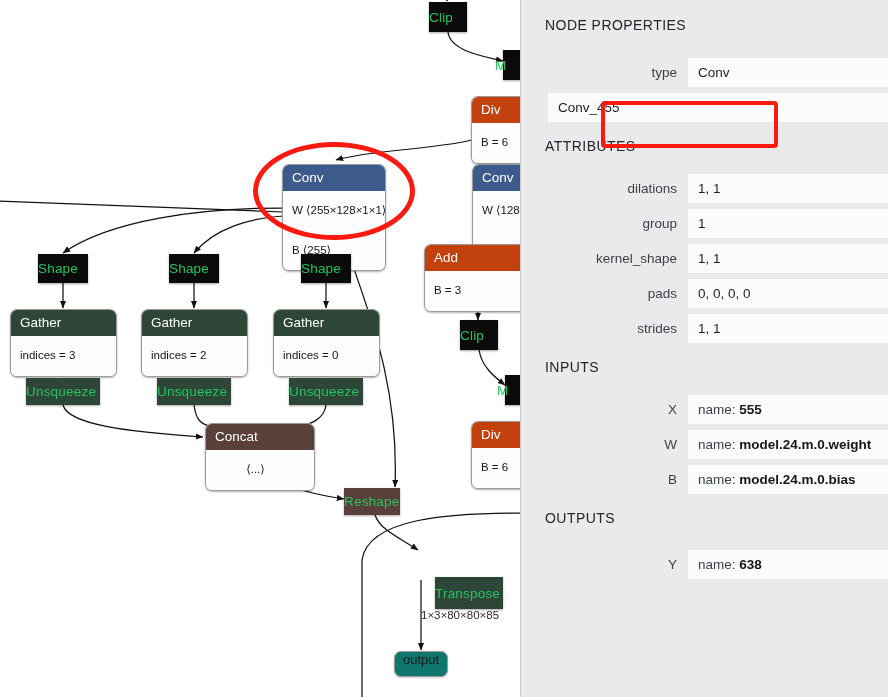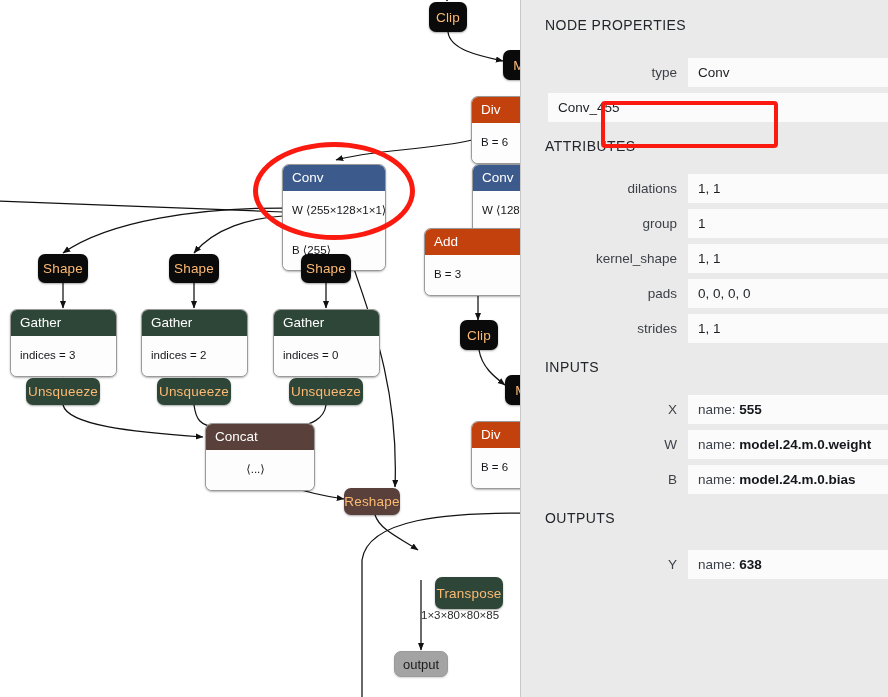--- a/index.html
+++ b/index.html
@@ -15,23 +15,23 @@
   #graph{
     position:absolute;left:0;top:0;width:520px;height:697px;
     background:#ffffff;overflow:hidden;
   }
   #edges{position:absolute;left:0;top:0;width:520px;height:697px;}
 
   .node{position:absolute;box-sizing:border-box;}
 
   
   .simple{
-    border-radius:7px;
-    display:flex;align-items:center;justify-content:center;
-    color:#fdba74;font-size:13.5px;letter-spacing:.2px;
+    border-radius:0;
+    display:flex;align-items:center;justify-content:flex-start;
+    color:#22c55e;font-size:13.5px;letter-spacing:.2px;
     box-shadow:0 1px 2px rgba(0,0,0,.35);
     white-space:nowrap;
   }
   .c-black{background:#0a0a0a;}
   .c-green{background:#2e4637;}
   .c-brown{background:#59403a;}
 
   
   .comp{
     border-radius:7px;overflow:hidden;
@@ -47,22 +47,22 @@
     font-size:11.5px;color:#16161a;padding:12px 9px;white-space:nowrap;
     line-height:1.35;
   }
   .h-blue{background:#3c5a8c;}
   .h-black{background:#c2410c;}
   .h-green{background:#2e4637;}
   .h-brown{background:#59403a;}
 
   
   .term{
-    border-radius:7px;background:#a3a3a3;border:1px solid #9a9a9a;
-    display:flex;align-items:center;justify-content:center;
+    border-radius:7px;background:#0f766e;border:1px solid #9a9a9a;
+    display:flex;align-items:flex-start;justify-content:center;
     color:#1b1b1b;font-size:13px;
     box-shadow:0 1px 2px rgba(0,0,0,.18);
   }
 
   .edge-label{
     position:absolute;font-size:11.5px;color:#2b2b2b;white-space:nowrap;
   }
 
   
   #ellipse{
@@ -195,21 +195,21 @@
     </div>
 
     <div class="node comp" style="left:472px;top:164px;width:104px;">
       <div class="hd h-blue">Conv</div>
       <div class="bd">
         <div class="row">W  ⟨128×</div>
         <div class="row">B  ⟨128⟩</div>
       </div>
     </div>
 
-    <div class="node comp" style="left:424px;top:228px;width:108px;">
+    <div class="node comp" style="left:424px;top:244px;width:108px;">
       <div class="hd h-black">Add</div>
       <div class="bd">
         <div class="row">B = 3</div>
       </div>
     </div>
 
     <div class="node simple c-black" style="left:460px;top:320px;width:38px;height:30px;">
       <span>Clip</span>
     </div>
 

